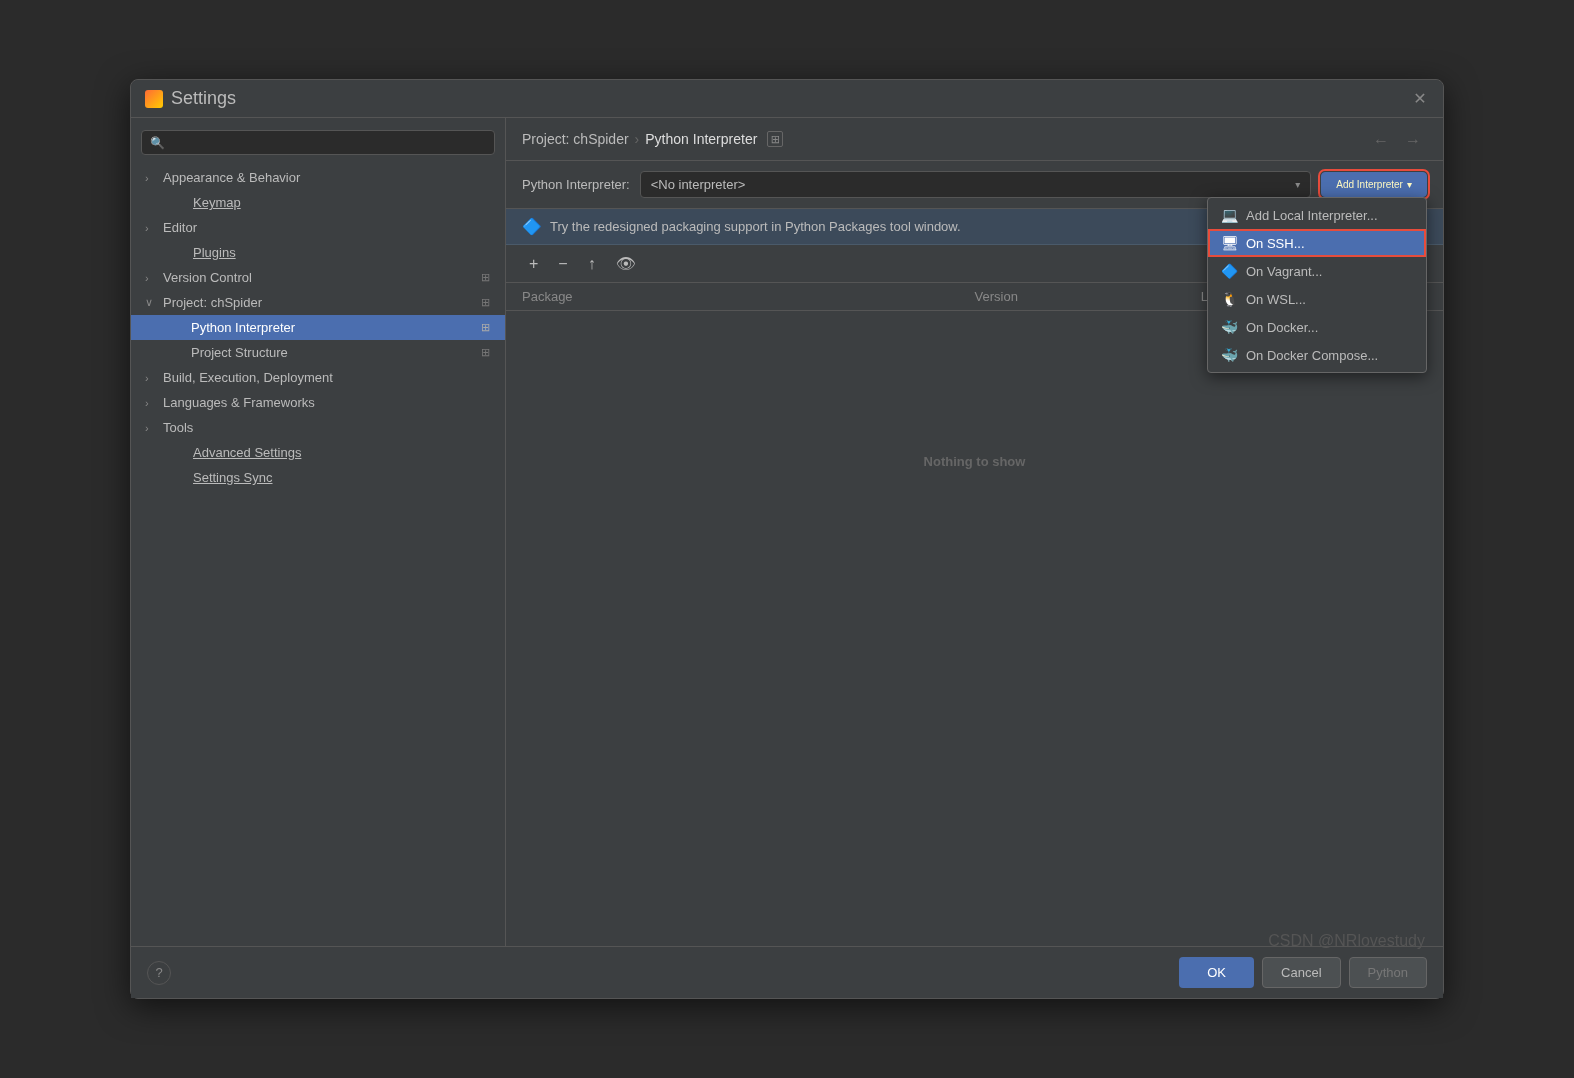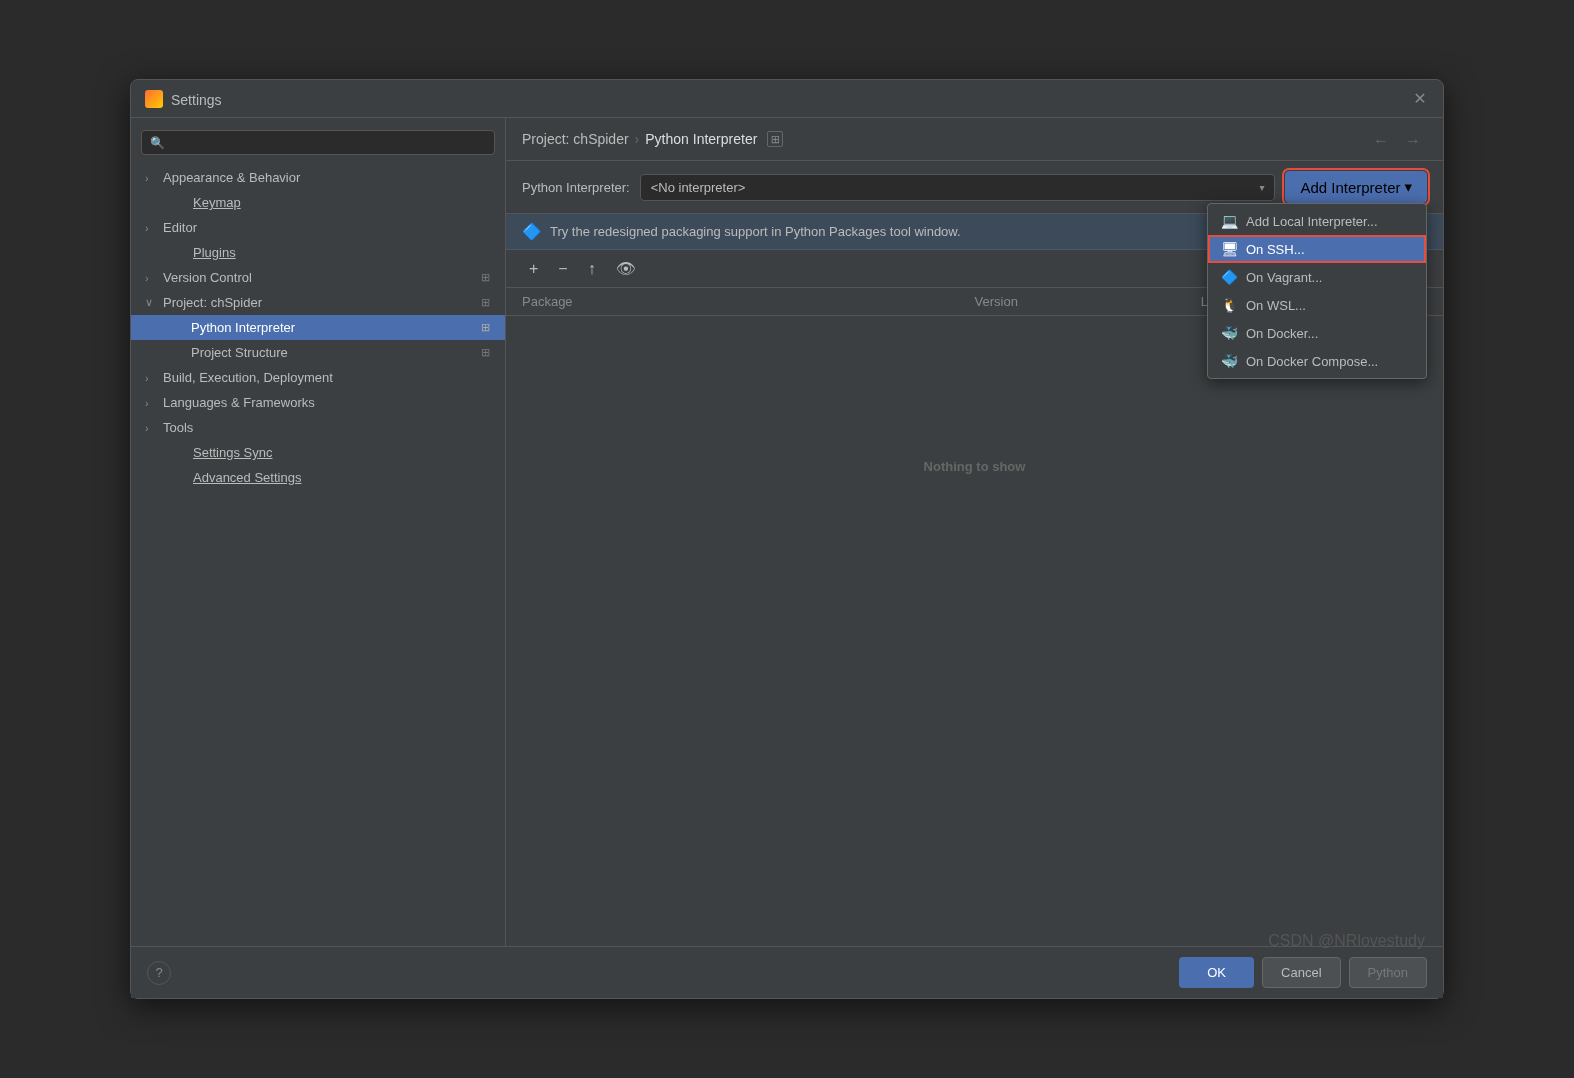--- a/index.html
+++ b/index.html
@@ -31,24 +31,24 @@
       align-items: center;
       justify-content: space-between;
       padding: 8px 14px;
       background: #3c3f41;
       border-bottom: 1px solid #555;
       border-radius: 8px 8px 0 0;
       min-height: 38px;
     }
     .dialog-title {
       display: flex;
-      align-items: flex-end;
+      align-items: center;
       gap: 8px;
       color: #bbbbbb;
-      font-size: 14px;
+      font-size: 18px;
     }
     .app-icon {
       width: 18px;
       height: 18px;
       background: linear-gradient(135deg, #ff6b35, #ffcc00);
       border-radius: 3px;
       display: inline-block;
     }
     .close-btn {
       width: 18px;
@@ -198,24 +198,24 @@
       font-size: 13px;
       cursor: pointer;
       display: flex;
       align-items: center;
       justify-content: space-between;
     }
     .interp-select-arrow { color: #888; font-size: 10px; }
     .add-interpreter-btn {
       background: #4b6eaf;
       border: 1px solid #4b6eaf;
-      color: #000000;
+      color: #fef9c3;
       padding: 6px 14px;
       border-radius: 4px;
-      font-size: 15px;
+      font-size: 10px;
       cursor: pointer;
       white-space: nowrap;
       display: flex;
       align-items: center;
       gap: 4px;
       outline: 2px solid #e74c3c;
       outline-offset: 1px;
     }
     
     .info-banner {
@@ -422,25 +422,25 @@
       <div class="nav-item">
         <span class="arrow">›</span>
         <span class="nav-label">Languages &amp; Frameworks</span>
       </div>
       <div class="nav-item">
         <span class="arrow">›</span>
         <span class="nav-label">Tools</span>
       </div>
       <div class="nav-item indent1">
         <span class="arrow"></span>
-        <span class="nav-label">Settings Sync</span>
+        <span class="nav-label">Advanced Settings</span>
       </div>
       <div class="nav-item indent1">
         <span class="arrow"></span>
-        <span class="nav-label">Advanced Settings</span>
+        <span class="nav-label">Settings Sync</span>
       </div>
     </div>
 
     <div class="main-content">
 
       <div class="breadcrumb-bar">
         <div class="breadcrumb">
           <span>Project: chSpider</span>
           <span class="sep">›</span>
           <span class="current">Python Interpreter</span>

